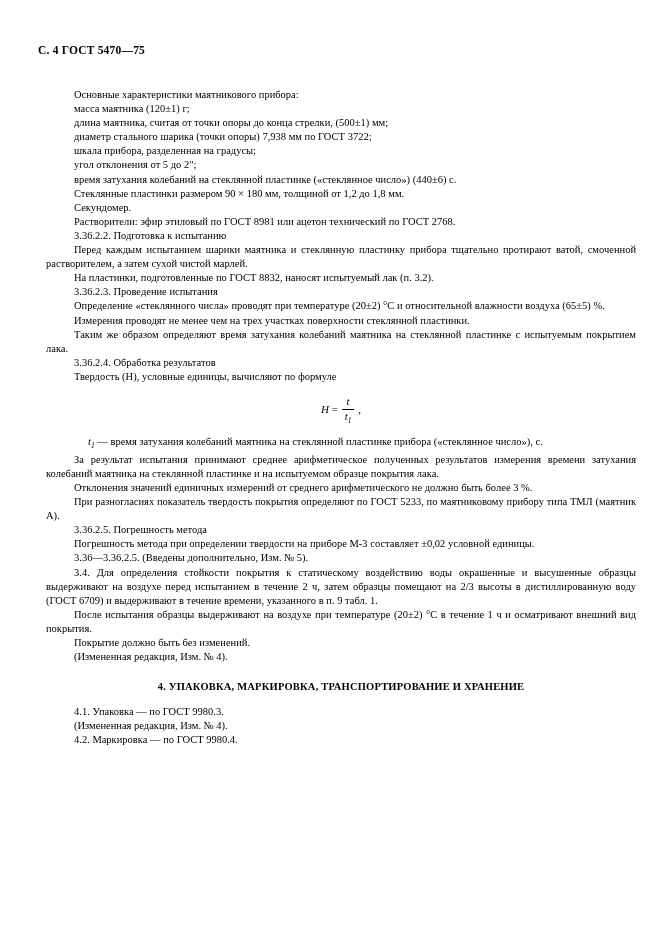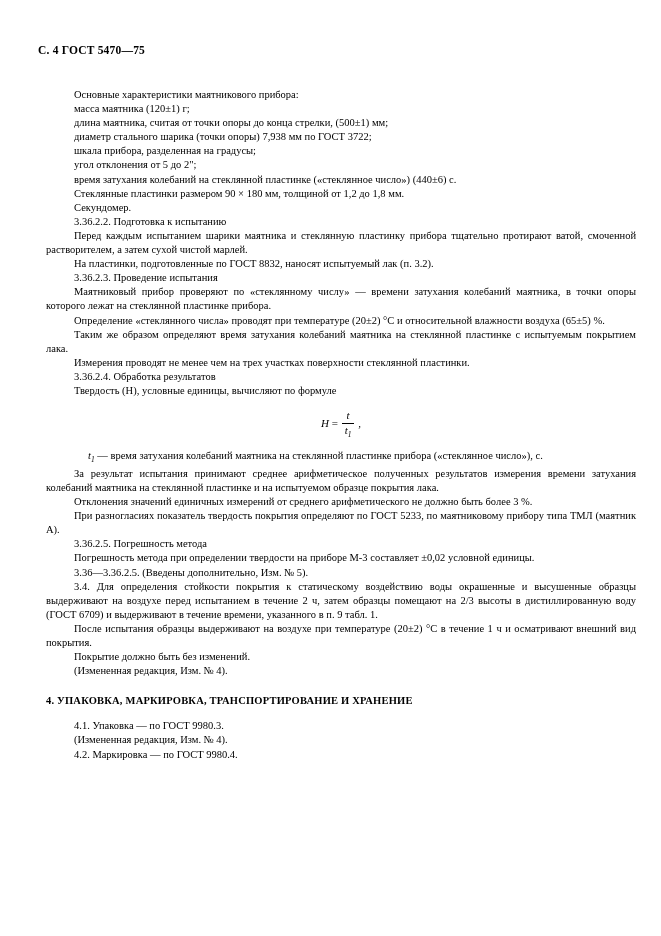--- a/index.html
+++ b/index.html
@@ -83,21 +83,21 @@
     display: block;
     padding: 1px 3px 0 3px;
     font-style: italic;
   }
   .ital { font-style: italic; }
   .sub {
     font-size: 7.5px;
     vertical-align: sub;
   }
   .section-title {
-    text-align: left;
+    text-align: center;
     text-indent: 0;
     font-weight: bold;
     font-size: 10.5px;
     letter-spacing: 0.2px;
   }
 </style>
 </head>
 <body>
 
 <div class="page">
@@ -108,30 +108,30 @@
 
     <p class="ind">Основные характеристики маятникового прибора:</p>
     <p class="ind">масса маятника (120±1) г;</p>
     <p class="ind">длина маятника, считая от точки опоры до конца стрелки, (500±1) мм;</p>
     <p class="ind">диаметр стального шарика (точки опоры) 7,938 мм по ГОСТ 3722;</p>
     <p class="ind">шкала прибора, разделенная на градусы;</p>
     <p class="ind">угол отклонения от 5 до 2";</p>
     <p class="ind">время затухания колебаний на стеклянной пластинке («стеклянное число») (440±6) с.</p>
     <p class="ind">Стеклянные пластинки размером 90 × 180 мм, толщиной от 1,2 до 1,8 мм.</p>
     <p class="ind">Секундомер.</p>
+    <p class="ind">Растворители: эфир этиловый по ГОСТ 8981 или ацетон технический по ГОСТ 2768.</p>
 
     <p class="ind">3.36.2.2.  Подготовка к испытанию</p>
     <p class="ind">Перед каждым испытанием шарики маятника и стеклянную пластинку прибора тщательно протирают ватой, смоченной растворителем, а затем сухой чистой марлей.</p>
     <p class="ind">На пластинки, подготовленные по ГОСТ 8832, наносят испытуемый лак (п. 3.2).</p>
 
     <p class="ind">3.36.2.3.  Проведение испытания</p>
-    <p class="ind">Маятниковый прибор проверяют по «стеклянному числу» — времени затухания колебаний маятника, в точки опоры которого лежат на стеклянной пластинке прибора.</p>
     <p class="ind">Определение «стеклянного числа» проводят при температуре (20±2) °С и относительной влажности воздуха (65±5) %.</p>
+    <p class="ind">Измерения проводят не менее чем на трех участках поверхности стеклянной пластинки.</p>
     <p class="ind">Таким же образом определяют время затухания колебаний маятника на стеклянной пластинке с испытуемым покрытием лака.</p>
-    <p class="ind">Измерения проводят не менее чем на трех участках поверхности стеклянной пластинки.</p>
 
     <p class="ind">3.36.2.4.  Обработка результатов</p>
     <p class="ind">Твердость (H), условные единицы, вычисляют по формуле</p>
 
     <div class="formula">
       <span class="ital">H</span>
       <span>=</span>
       <span class="frac">
         <span class="num">t</span>
         <span class="den"><span>t</span><span class="sub">1</span></span>

